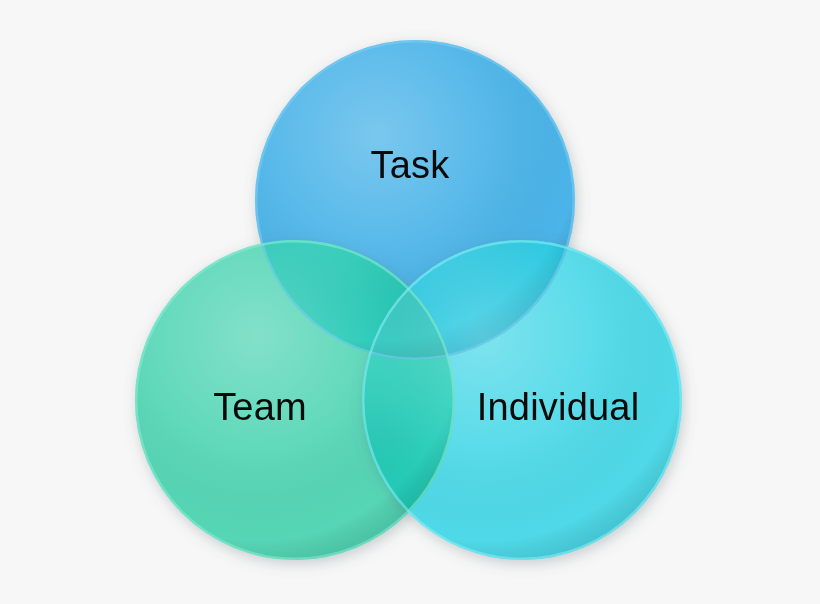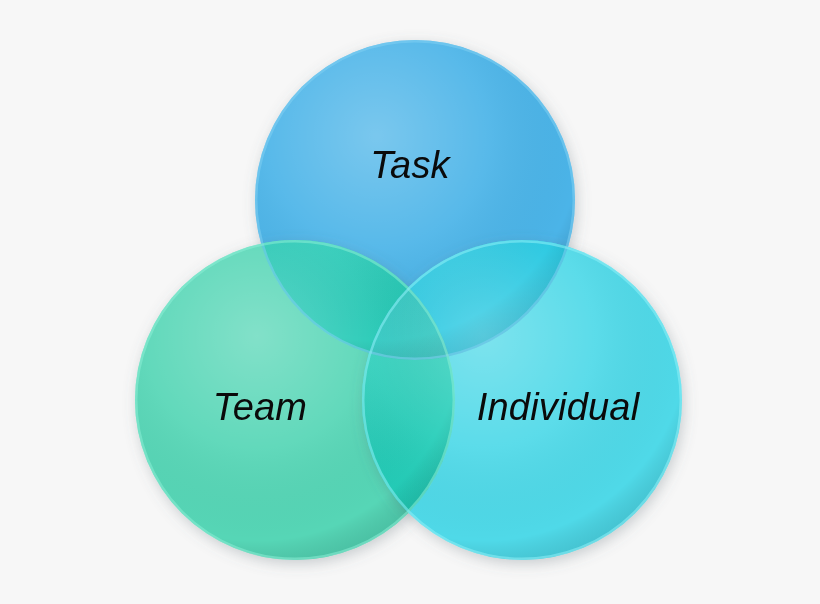--- a/index.html
+++ b/index.html
@@ -12,21 +12,20 @@
     height: 604px;
     background: #f7f7f7;
     font-family: "Liberation Sans", sans-serif;
     overflow: hidden;
   }
   #venn-stage {
     position: relative;
     width: 820px;
     height: 600px;
     background: #f7f7f7;
-    font-style: italic;
   }
   #venn-svg {
     position: absolute;
     left: 0;
     top: 0;
     display: block;
   }
   .venn-label {
     font-family: "Liberation Sans", sans-serif;
     font-size: 38px;

